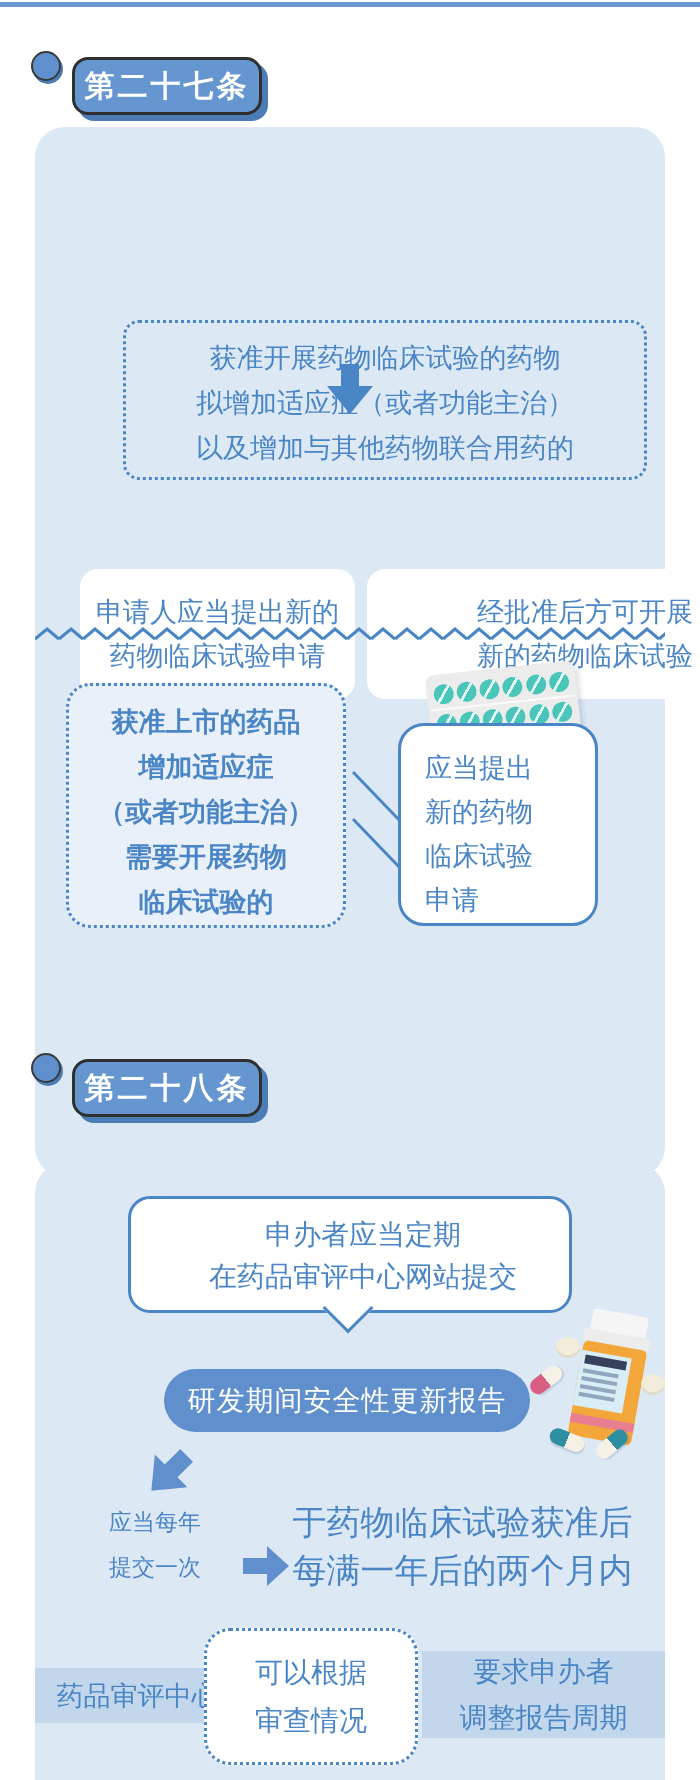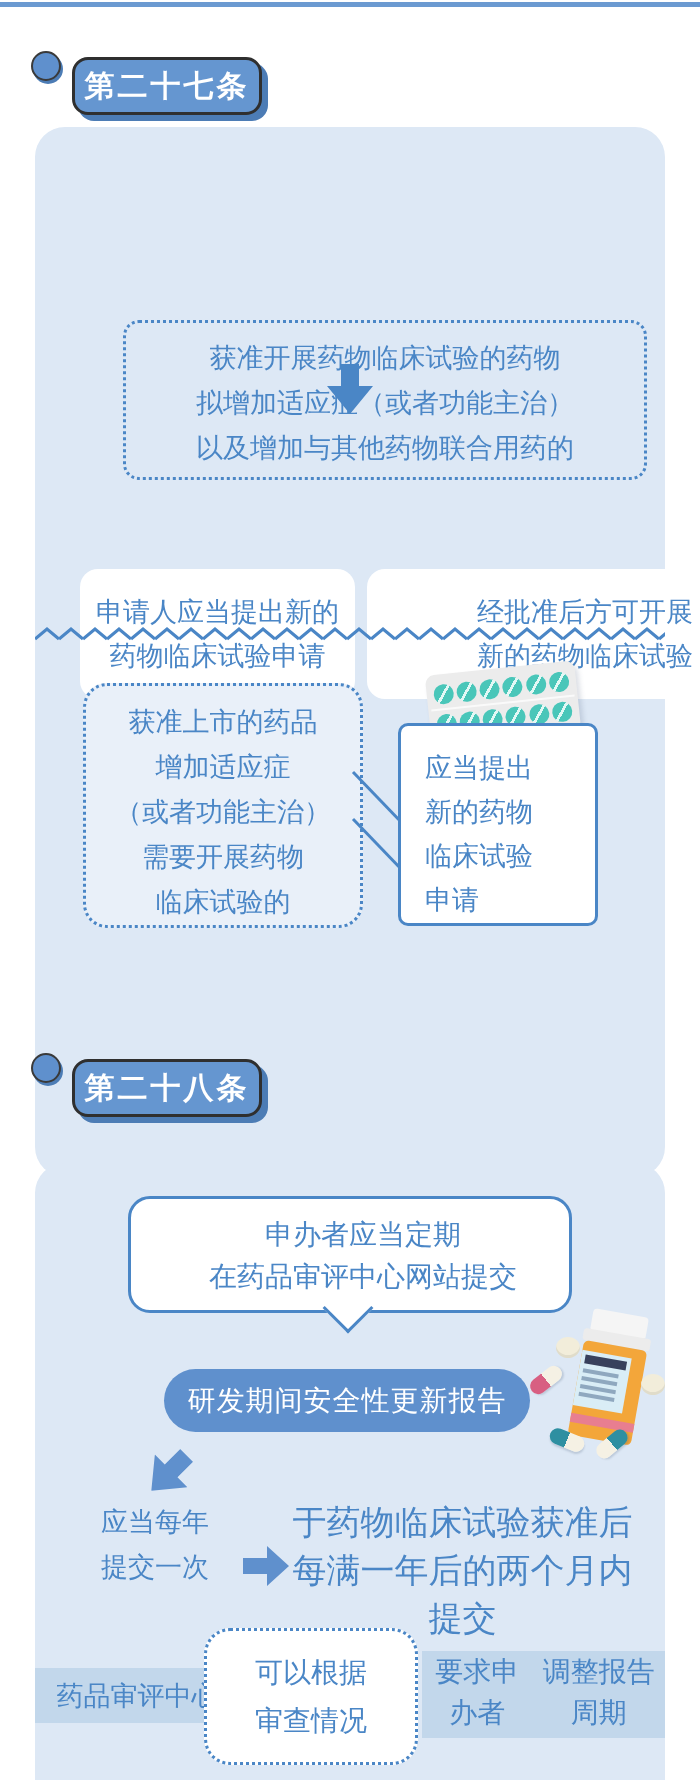--- a/index.html
+++ b/index.html
@@ -34,42 +34,42 @@
 
   .result-box{top:442px;height:130px;display:flex;flex-direction:column;justify-content:center;}
   .result-box .line{font-size:27px;line-height:44px;text-align:center;}
   .result-left{left:45px;width:275px;}
   .result-right{left:332px;width:326px;align-items:flex-end;}
 
   .marketed-box{left:83px;top:683px;width:280px;height:245px;border-radius:24px;background:#e9f0f9;padding-top:14px;}
   .marketed-box .line{font-size:27px;line-height:45px;}
 
   .bubble{background:#ffffff;border:3px solid #4a86c6;box-sizing:border-box;}
-  .bubble27{left:398px;top:723px;width:200px;height:203px;border-radius:10px;padding:20px 14px 0 24px;}
+  .bubble27{left:398px;top:723px;width:200px;height:203px;border-radius:26px;padding:20px 14px 0 24px;}
   .bubble27 .line{font-size:27px;line-height:44px;}
 
   .bubble28{left:128px;top:1196px;width:444px;height:117px;border-radius:22px;padding-top:15px;z-index:1;}
   .bubble28 .line{font-size:28px;line-height:42px;padding-left:26px;}
   .tail{left:330px;top:1290px;width:36px;height:36px;background:#ffffff;
         border-right:3px solid #4a86c6;border-bottom:3px solid #4a86c6;box-sizing:border-box;
         transform:rotate(45deg);z-index:2;}
 
   .report-btn{left:164px;top:1369px;width:366px;height:63px;border-radius:32px;background:#5f90cd;
               display:flex;align-items:center;justify-content:center;z-index:3;}
   .report-btn span{color:#ffffff;font-size:28px;letter-spacing:1px;}
 
   .freq-text{left:70px;top:1500px;width:170px;}
-  .freq-text .line{font-size:27px;line-height:45px;text-align:center;}
+  .freq-text .line{font-size:23px;line-height:45px;text-align:center;}
   .deadline-text{left:290px;top:1498px;width:345px;}
   .deadline-text .line{font-size:34px;line-height:48px;text-align:center;}
 
   .softrect{background:#c2d7eb;}
   .agency{left:35px;top:1668px;width:205px;height:55px;display:flex;align-items:center;justify-content:center;}
   .agency span{font-size:27px;}
-  .action{left:422px;top:1651px;width:243px;height:87px;display:flex;flex-direction:row;justify-content:space-between;}
+  .action{left:422px;top:1651px;width:243px;height:87px;display:flex;flex-direction:column;justify-content:space-between;}
   .action .line{font-size:28px;line-height:41px;text-align:center;}
   .basis{left:204px;top:1628px;width:214px;height:137px;background:#ffffff;border-radius:26px;padding-top:18px;z-index:4;}
   .basis .line{font-size:28px;line-height:48px;}
 
   
   .blister{left:428px;top:668px;width:150px;height:70px;background:#ececec;border-radius:9px;
            transform:rotate(-6deg);box-shadow:3px 4px 5px rgba(60,80,110,.18);
            display:grid;grid-template-columns:repeat(6,1fr);column-gap:3px;row-gap:10px;
            padding:10px 7px;box-sizing:border-box;}
   .bpill{width:20px;height:20px;border-radius:50%;
@@ -127,21 +127,21 @@
 
     <svg style="position:absolute;left:0px;top:499px;" width="630" height="16">
       <defs>
         <pattern id="zz" width="24" height="16" patternUnits="userSpaceOnUse">
           <polyline points="0,13 12,3 24,13" fill="none" stroke="#4a86c6" stroke-width="3.2"></polyline>
         </pattern>
       </defs>
       <rect width="630" height="16" fill="url(#zz)"></rect>
     </svg>
 
-    <div style="position:absolute;left:48px;top:556px;width:280px;height:245px;" class="dotted marketed-box-pos marketed-box center">
+    <div style="position:absolute;left:31px;top:556px;width:280px;height:245px;font-weight:bold;" class="dotted marketed-box-pos marketed-box center">
       <span class="line t">获准上市的药品</span>
       <span class="line t">增加适应症</span>
       <span class="line t">（或者功能主治）</span>
       <span class="line t">需要开展药物</span>
       <span class="line t">临床试验的</span>
     </div>
 
     <svg style="position:absolute;left:310px;top:635px;" width="60" height="122">
       <line x1="8" y1="10" x2="58" y2="62" stroke="#4a86c6" stroke-width="3"></line>
       <line x1="8" y1="57" x2="58" y2="109" stroke="#4a86c6" stroke-width="3"></line>
@@ -217,21 +217,20 @@
     <span class="line t">提交一次</span>
   </div>
 
   <svg class="abs" style="left:243px;top:1546px;" width="46" height="40" viewBox="0 0 46 40">
     <path fill="#5f90cd" d="M0 12h24V0l22 20-22 20V28H0z"></path>
   </svg>
 
   <div class="abs deadline-text">
     <span class="line t">于药物临床试验获准后</span>
     <span class="line t">每满一年后的两个月内</span>
-    <span class="line t">提交</span>
   </div>
 
   <div class="abs softrect agency">
     <span class="t">药品审评中心</span>
   </div>
   <div class="abs softrect action">
     <span class="line t">要求申办者</span>
     <span class="line t">调整报告周期</span>
   </div>
   <div class="abs dotted basis center">

